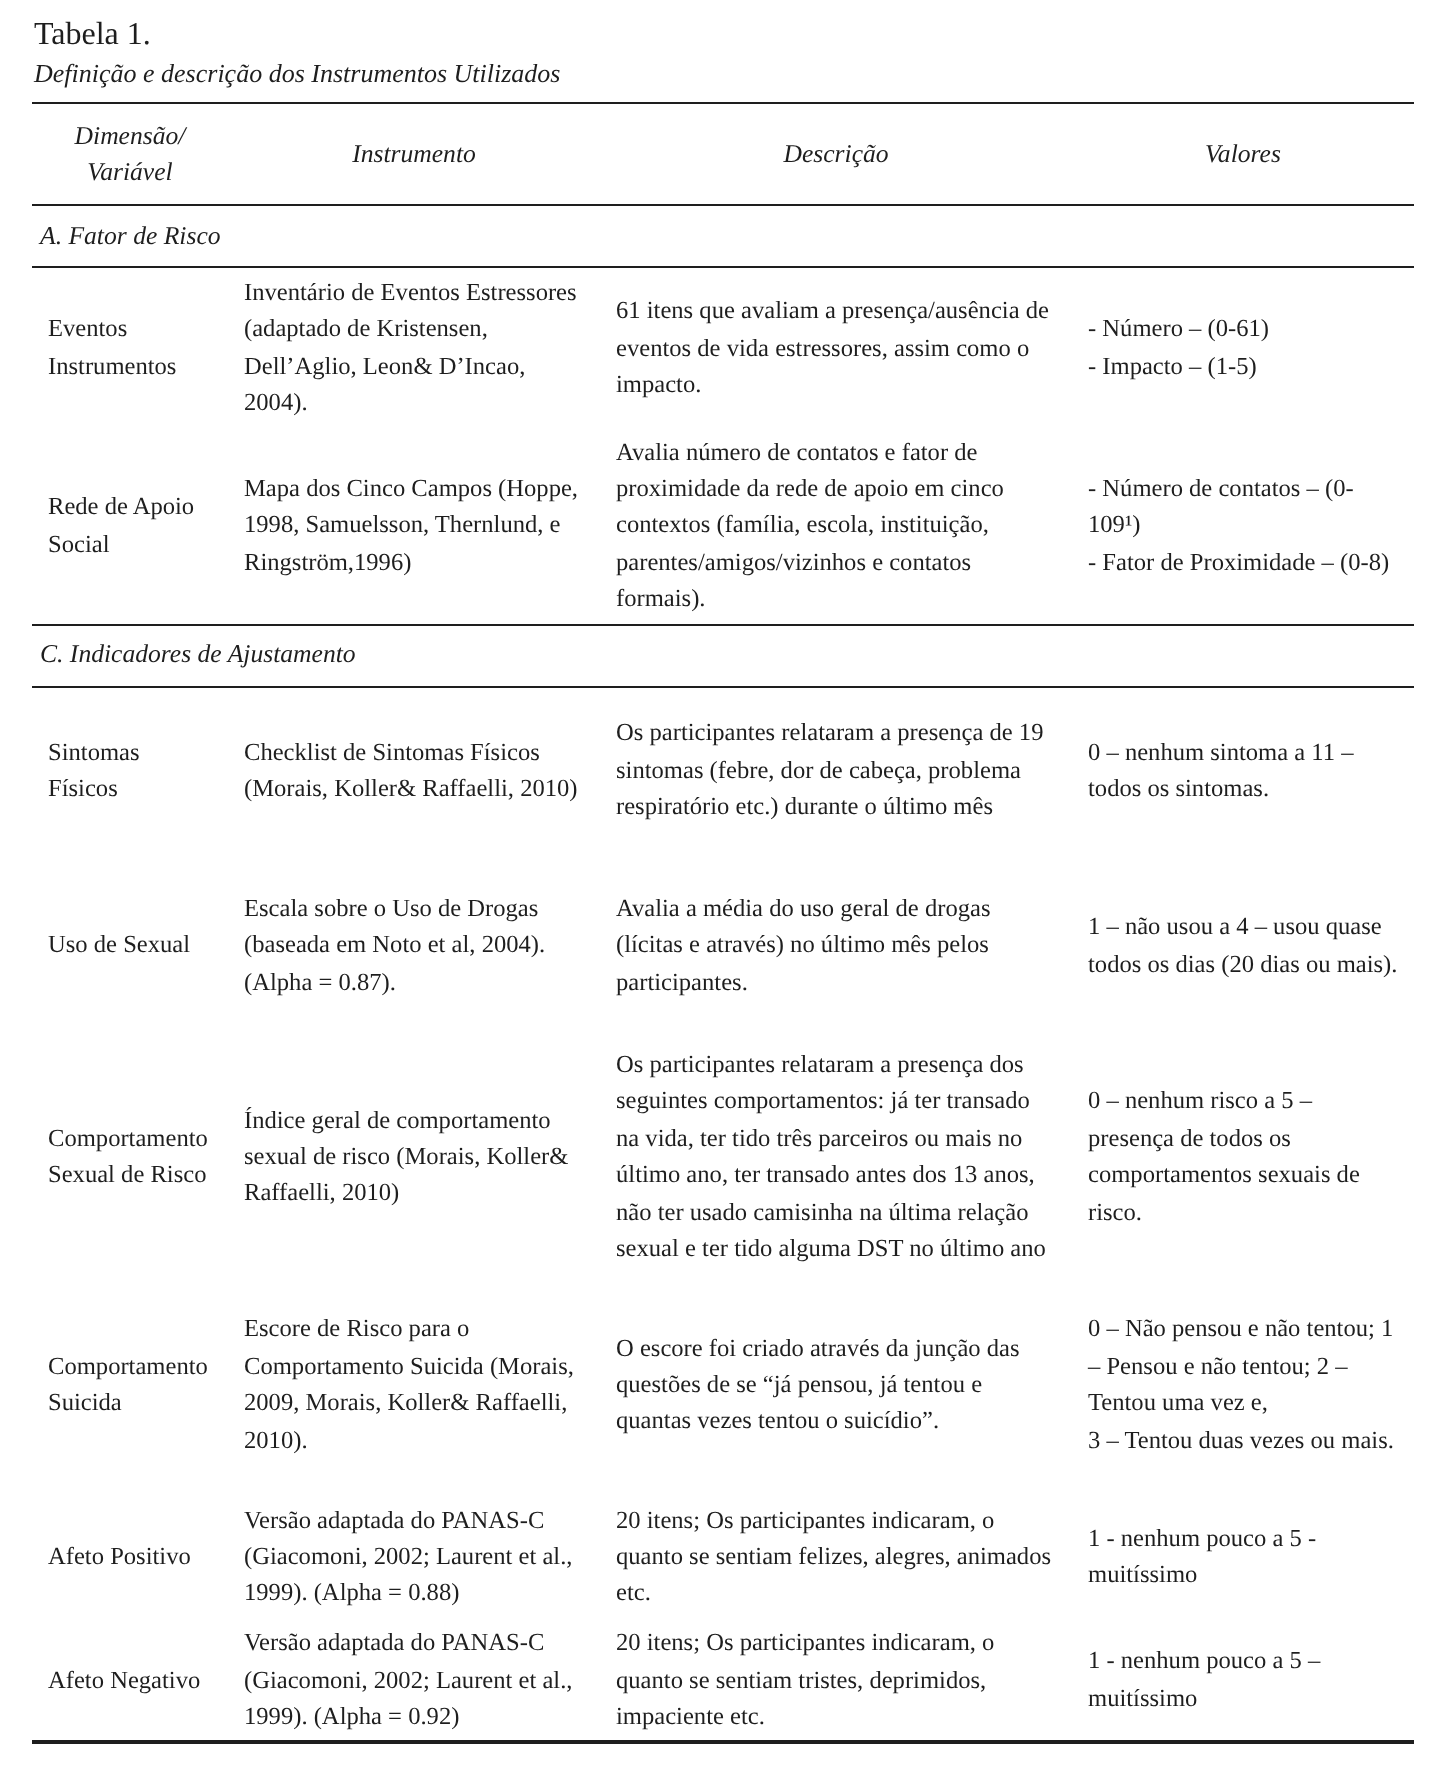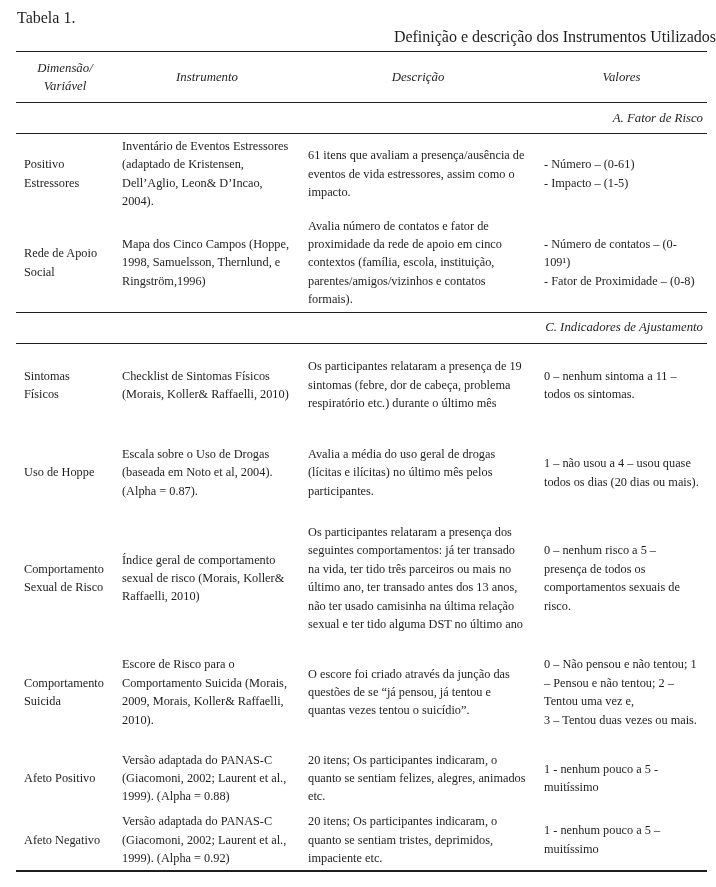--- a/index.html
+++ b/index.html
@@ -15,23 +15,23 @@
     overflow: hidden;
   }
   .page { padding-top: 9px; }
   .tbl-title {
     margin: 0 0 1px 17px;
     font-size: 16px;
     line-height: 18px;
   }
   .tbl-subtitle {
     margin: 0 0 5px 17px;
-    font-size: 16px;
+    font-size: 13px;
     line-height: 18px;
-    text-align: right;
+    font-style: italic;
   }
   table.instruments {
     margin-left: 16px;
     width: 691px;
     border-collapse: collapse;
     table-layout: fixed;
     border-top: 1.6px solid #1e1e1e;
     border-bottom: 2.2px solid #1e1e1e;
   }
   col.c1 { width: 98px; }
@@ -52,21 +52,21 @@
   }
   td {
     font-size: 12.3px;
     line-height: 18.4px;
     padding: 3px 8px;
     vertical-align: middle;
     white-space: pre-line;
     text-align: left;
   }
   tr.section-row td {
-    text-align: right;
+    text-align: left;
     font-style: italic;
     font-size: 12.8px;
     height: 26px;
     padding: 2px 4px;
     border-top: 1.6px solid #1e1e1e;
     border-bottom: 1.6px solid #1e1e1e;
   }
   tr.r-a1 { height: 80px; }
   tr.r-b1 { height: 97px; }
   tr.r-c1 { height: 83px; margin-top: 40px; }
@@ -99,21 +99,21 @@
         <th>Descrição</th>
         <th>Valores</th>
       </tr>
     </thead>
     <tbody>
 
       <tr class="section-row">
         <td colspan="4">A. Fator de Risco</td>
       </tr>
       <tr class="data-row r-a1">
-        <td>Positivo Estressores</td>
+        <td>Eventos Instrumentos</td>
         <td>Inventário de Eventos Estressores (adaptado de Kristensen, Dell’Aglio, Leon&amp; D’Incao, 2004).</td>
         <td>61 itens que avaliam a presença/ausência de eventos de vida estressores, assim como o impacto.</td>
         <td>- Número – (0-61)
 - Impacto – (1-5)</td>
       </tr>
 
       <tr class="data-row r-b1">
         <td>Rede de Apoio Social</td>
         <td>Mapa dos Cinco Campos (Hoppe, 1998, Samuelsson, Thernlund, e Ringström,1996)</td>
         <td>Avalia número de contatos e fator de proximidade da rede de apoio em cinco contextos (família, escola, instituição, parentes/amigos/vizinhos e contatos formais).</td>
@@ -124,23 +124,23 @@
       <tr class="section-row">
         <td colspan="4">C. Indicadores de Ajustamento</td>
       </tr>
       <tr class="data-row r-c1">
         <td>Sintomas Físicos</td>
         <td>Checklist de Sintomas Físicos (Morais, Koller&amp; Raffaelli, 2010)</td>
         <td>Os participantes relataram a presença de 19 sintomas (febre, dor de cabeça, problema respiratório etc.) durante o último mês</td>
         <td>0 – nenhum sintoma a 11 – todos os sintomas.</td>
       </tr>
       <tr class="data-row r-c2">
-        <td>Uso de Hoppe</td>
+        <td>Uso de Sexual</td>
         <td>Escala sobre o Uso de Drogas (baseada em Noto et al, 2004). (Alpha = 0.87).</td>
-        <td>Avalia a média do uso geral de drogas (lícitas e ilícitas) no último mês pelos participantes.</td>
+        <td>Avalia a média do uso geral de drogas (lícitas e através) no último mês pelos participantes.</td>
         <td>1 – não usou a 4 – usou quase todos os dias (20 dias ou mais).</td>
       </tr>
       <tr class="data-row r-c3">
         <td>Comportamento Sexual de Risco</td>
         <td>Índice geral de comportamento sexual de risco (Morais, Koller&amp; Raffaelli, 2010)</td>
         <td>Os participantes relataram a presença dos seguintes comportamentos: já ter transado na vida, ter tido três parceiros ou mais no último ano, ter transado antes dos 13 anos, não ter usado camisinha na última relação sexual e ter tido alguma DST no último ano</td>
         <td>0 – nenhum risco a 5 – presença de todos os comportamentos sexuais de risco.</td>
       </tr>
       <tr class="data-row r-c4">
         <td>Comportamento Suicida</td>

